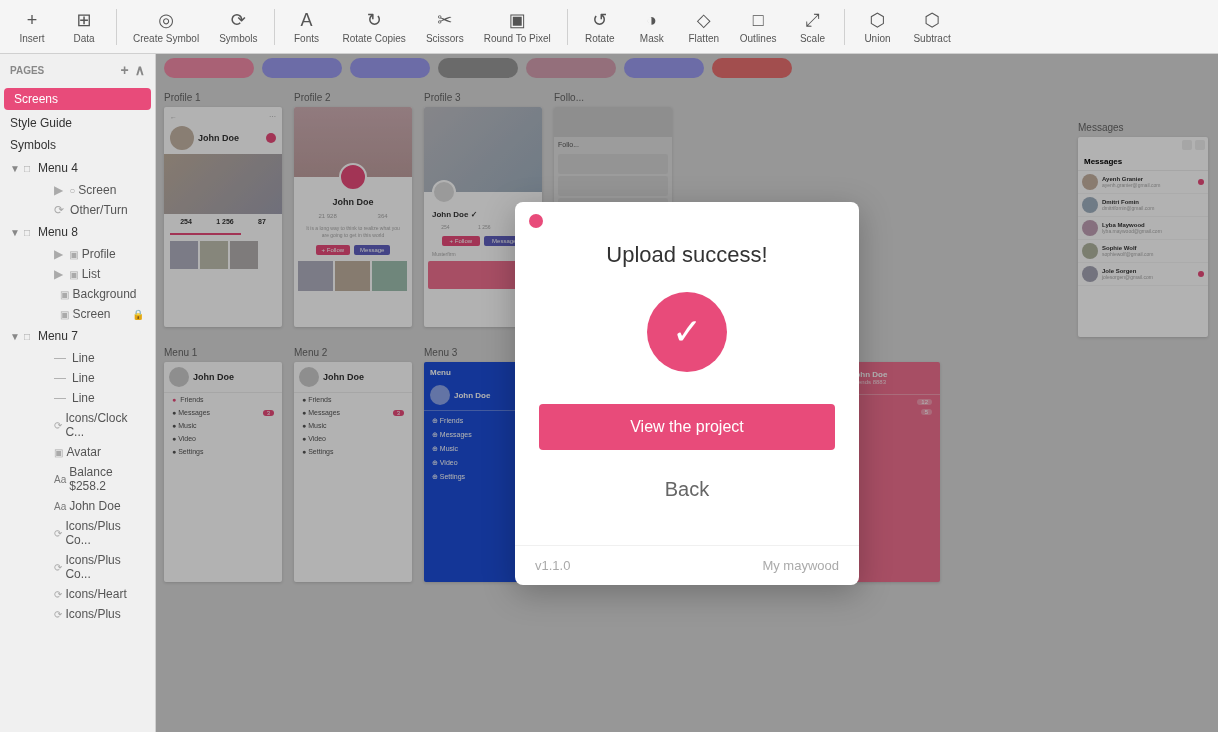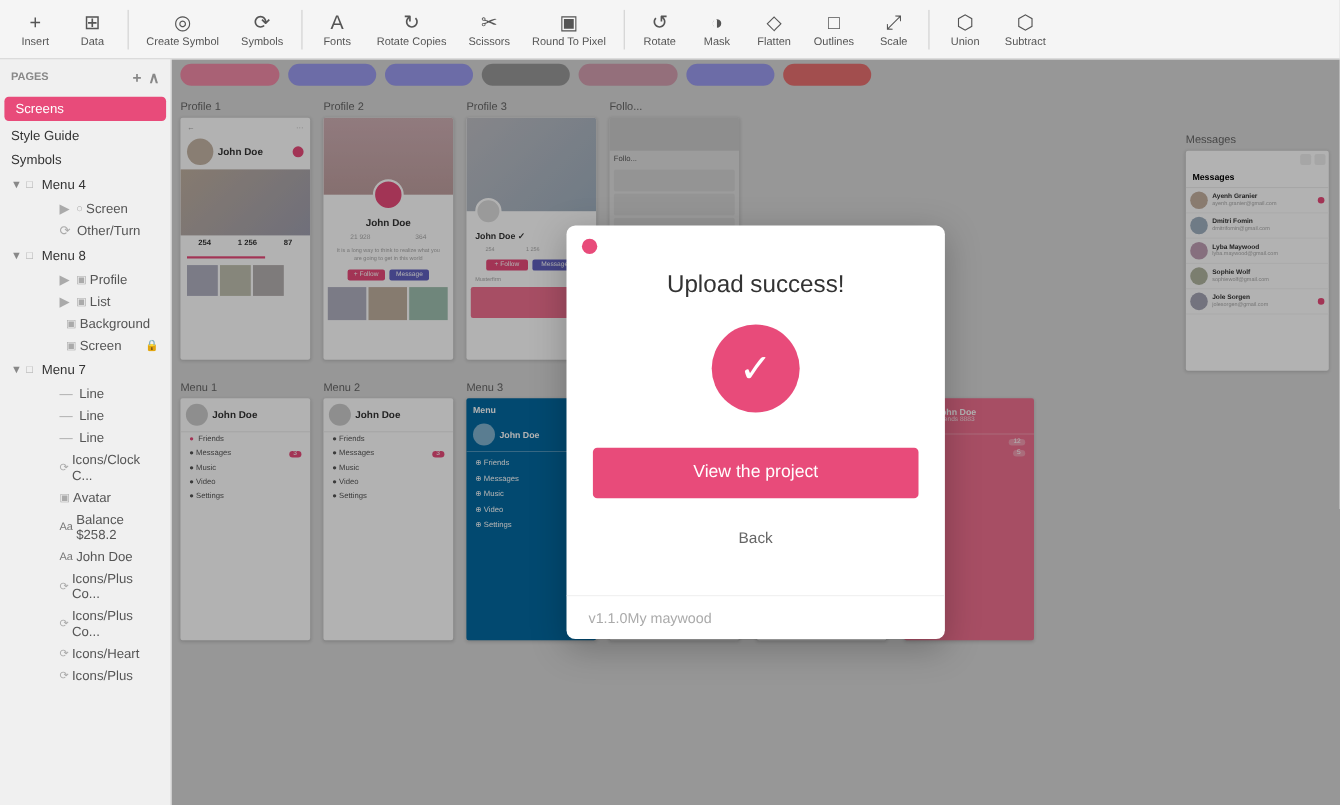--- a/index.html
+++ b/index.html
@@ -97,21 +97,21 @@
     .p1-dot { width: 10px; height: 10px; border-radius: 50%; background: #e84b7a; margin-left: auto; }
     .p1-cover { width: 100%; height: 60px; background: #bbb; }
     .p1-stats { display: flex; justify-content: space-around; padding: 4px; }
     .p1-stat { text-align: center; }
     .p1-stat-val { font-size: 7px; font-weight: 600; color: #333; }
     .p1-bar { height: 2px; background: #e84b7a; margin: 4px 6px; width: 60%; }
     .p1-photos { display: flex; gap: 2px; padding: 2px 6px; }
     .p1-photo { width: 28px; height: 28px; background: #bbb; }
 
     
-    .pink-frame { background: #0369a1; }
+    .pink-frame { background: #1d4ed8; }
     .pink-header { padding: 6px; color: white; font-size: 8px; font-weight: 600; display: flex; justify-content: space-between; align-items: center; }
     .pink-close { width: 8px; height: 8px; border-radius: 50%; background: rgba(255,255,255,0.5); }
     .pink-avatar-row { display: flex; align-items: center; gap: 4px; padding: 2px 6px; }
     .pink-avatar { width: 20px; height: 20px; border-radius: 50%; background: rgba(255,255,255,0.5); }
     .pink-username { color: white; font-size: 8px; font-weight: 600; }
     .pink-menu-item { display: flex; align-items: center; justify-content: space-between; padding: 3px 8px; color: white; font-size: 7px; }
     .pink-badge { background: rgba(255,255,255,0.3); border-radius: 6px; padding: 1px 4px; font-size: 6px; color: white; }
 
     
     .msg-header { padding: 4px 6px; font-size: 8px; font-weight: 600; border-bottom: 1px solid #eee; }
@@ -141,23 +141,23 @@
     .modal-check-circle {
       width: 80px; height: 80px; border-radius: 50%; background: #e84b7a;
       display: flex; align-items: center; justify-content: center; margin: 0 auto 32px;
     }
     .modal-check { color: white; font-size: 36px; }
     .modal-btn {
       width: 100%; padding: 14px; border: none; border-radius: 4px;
       background: #e84b7a; color: white; font-size: 16px; font-weight: 400;
       cursor: pointer; margin-bottom: 28px;
     }
-    .modal-back { background: none; border: none; color: #666; font-size: 14px; cursor: pointer; display: block; margin: 0 auto 20px; }
+    .modal-back { background: none; border: none; color: #666; font-size: 20px; cursor: pointer; display: block; margin: 0 auto 20px; }
     .modal-footer {
-      display: flex; align-items: center;
+      display: flex; justify-content: space-between; align-items: center;
       padding: 12px 20px; border-top: 1px solid #f0f0f0;
       font-size: 13px; color: #aaa;
     }
 
     
     .sidebar::-webkit-scrollbar { width: 4px; }
     .sidebar::-webkit-scrollbar-track { background: transparent; }
     .sidebar::-webkit-scrollbar-thumb { background: #bbb; border-radius: 2px; }
     .menu7-pink { background: #f07090; }
   </style>

